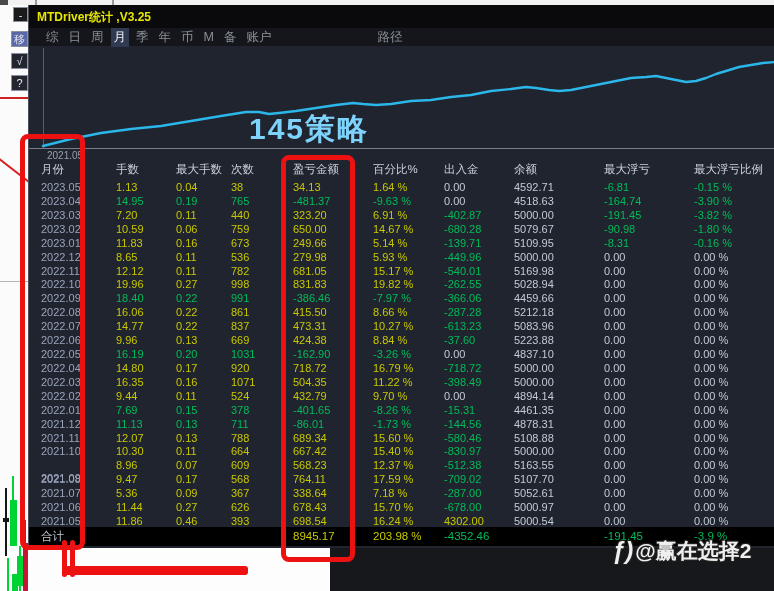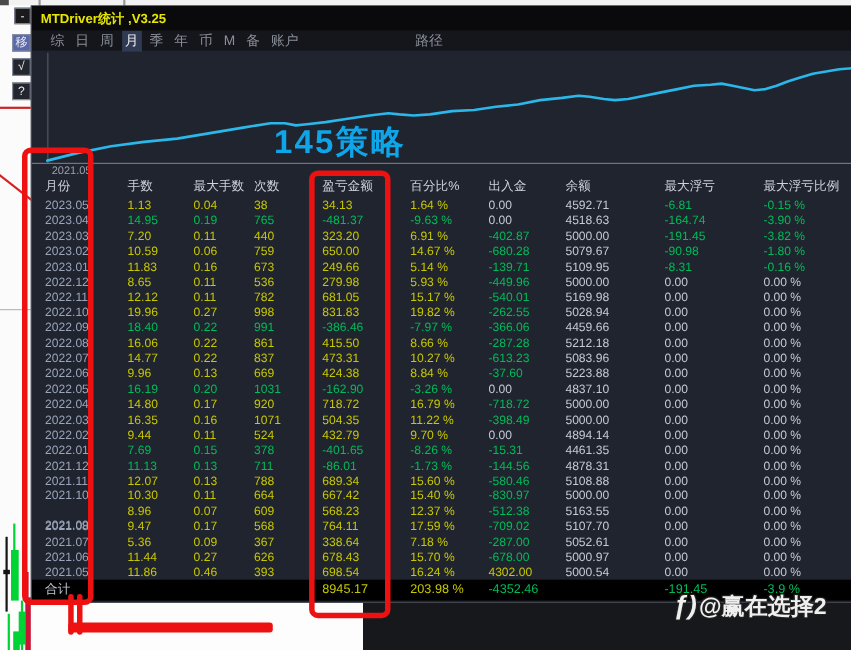--- a/index.html
+++ b/index.html
@@ -26,21 +26,21 @@
   .title{position:absolute;left:8px;top:4px;color:#e6e600;font-size:12px;font-weight:bold;}
   .menubar{position:absolute;left:0;top:23px;width:100%;height:18px;background:#14161c;
     display:flex;align-items:center;}
   .mitem{color:#8b8f98;font-size:12.5px;padding:1px 3px;margin-right:4px;white-space:nowrap;}
   .mitem.active{background:#303a52;color:#f0f2f6;}
   .mitem.far{margin-left:96px;}
   
   .axis-v{position:absolute;left:14px;top:43px;width:1px;height:101px;background:#565c68;}
   .axis-h{position:absolute;left:0;top:143px;width:746px;height:1px;background:#787e88;}
   .x-label{position:absolute;left:18px;top:145px;color:#9aa0ac;font-size:10px;}
-  .strategy-label{position:absolute;left:220px;top:104px;color:#0ea5e9;font-size:30px;font-weight:bold;
+  .strategy-label{position:absolute;left:220px;top:104px;color:#7dd3fc;font-size:30px;font-weight:bold;
     letter-spacing:2px;}
   .curve{position:absolute;left:0;top:40px;width:746px;height:110px;}
   
   .thead span,.trow span,.total span{position:absolute;white-space:nowrap;}
   .thead{position:absolute;left:0;top:157px;width:656px;height:15px;color:#ccd2de;font-size:11.5px;}
   .trow{position:absolute;left:0;width:746px;height:14px;font-size:11px;line-height:14px;}
   .total{position:absolute;left:0;top:522px;width:746px;height:19px;background:#000;
     font-size:11.5px;line-height:19px;}
   .c-yellow{color:#c8c800;}
   .c-green{color:#00bb58;}

